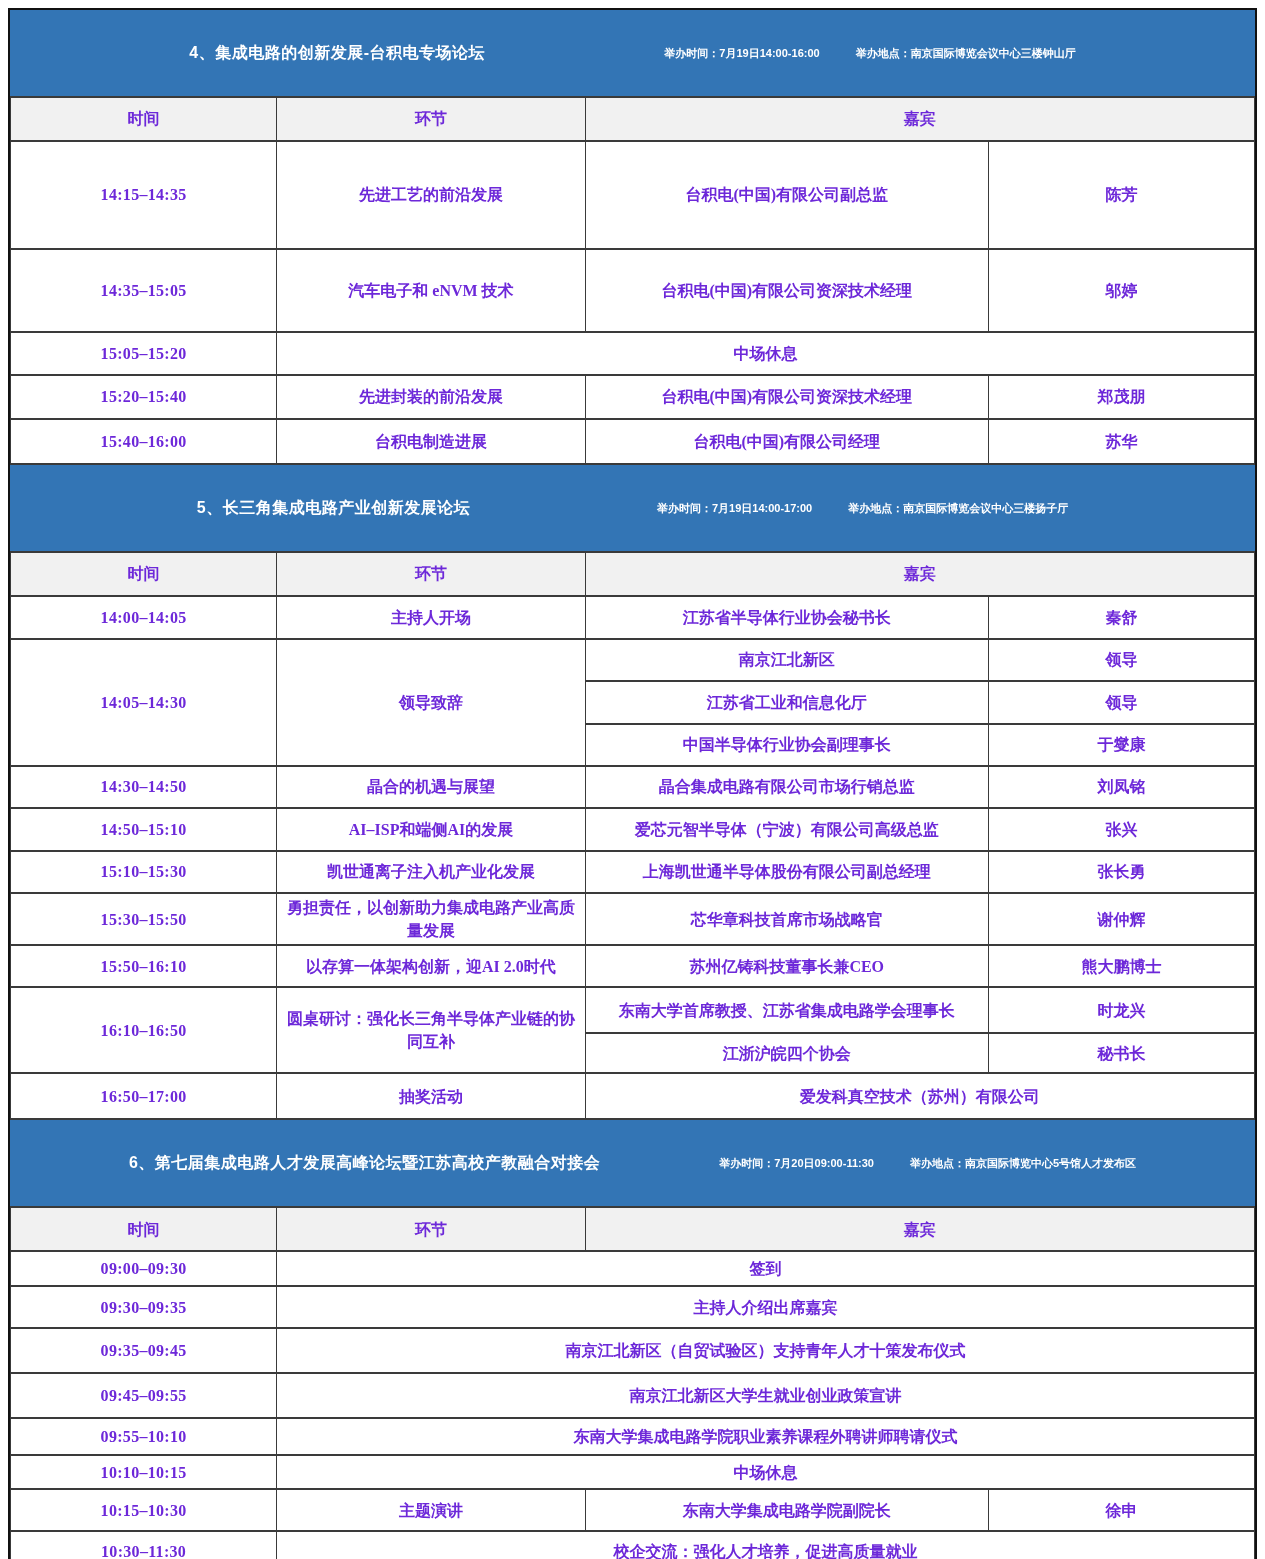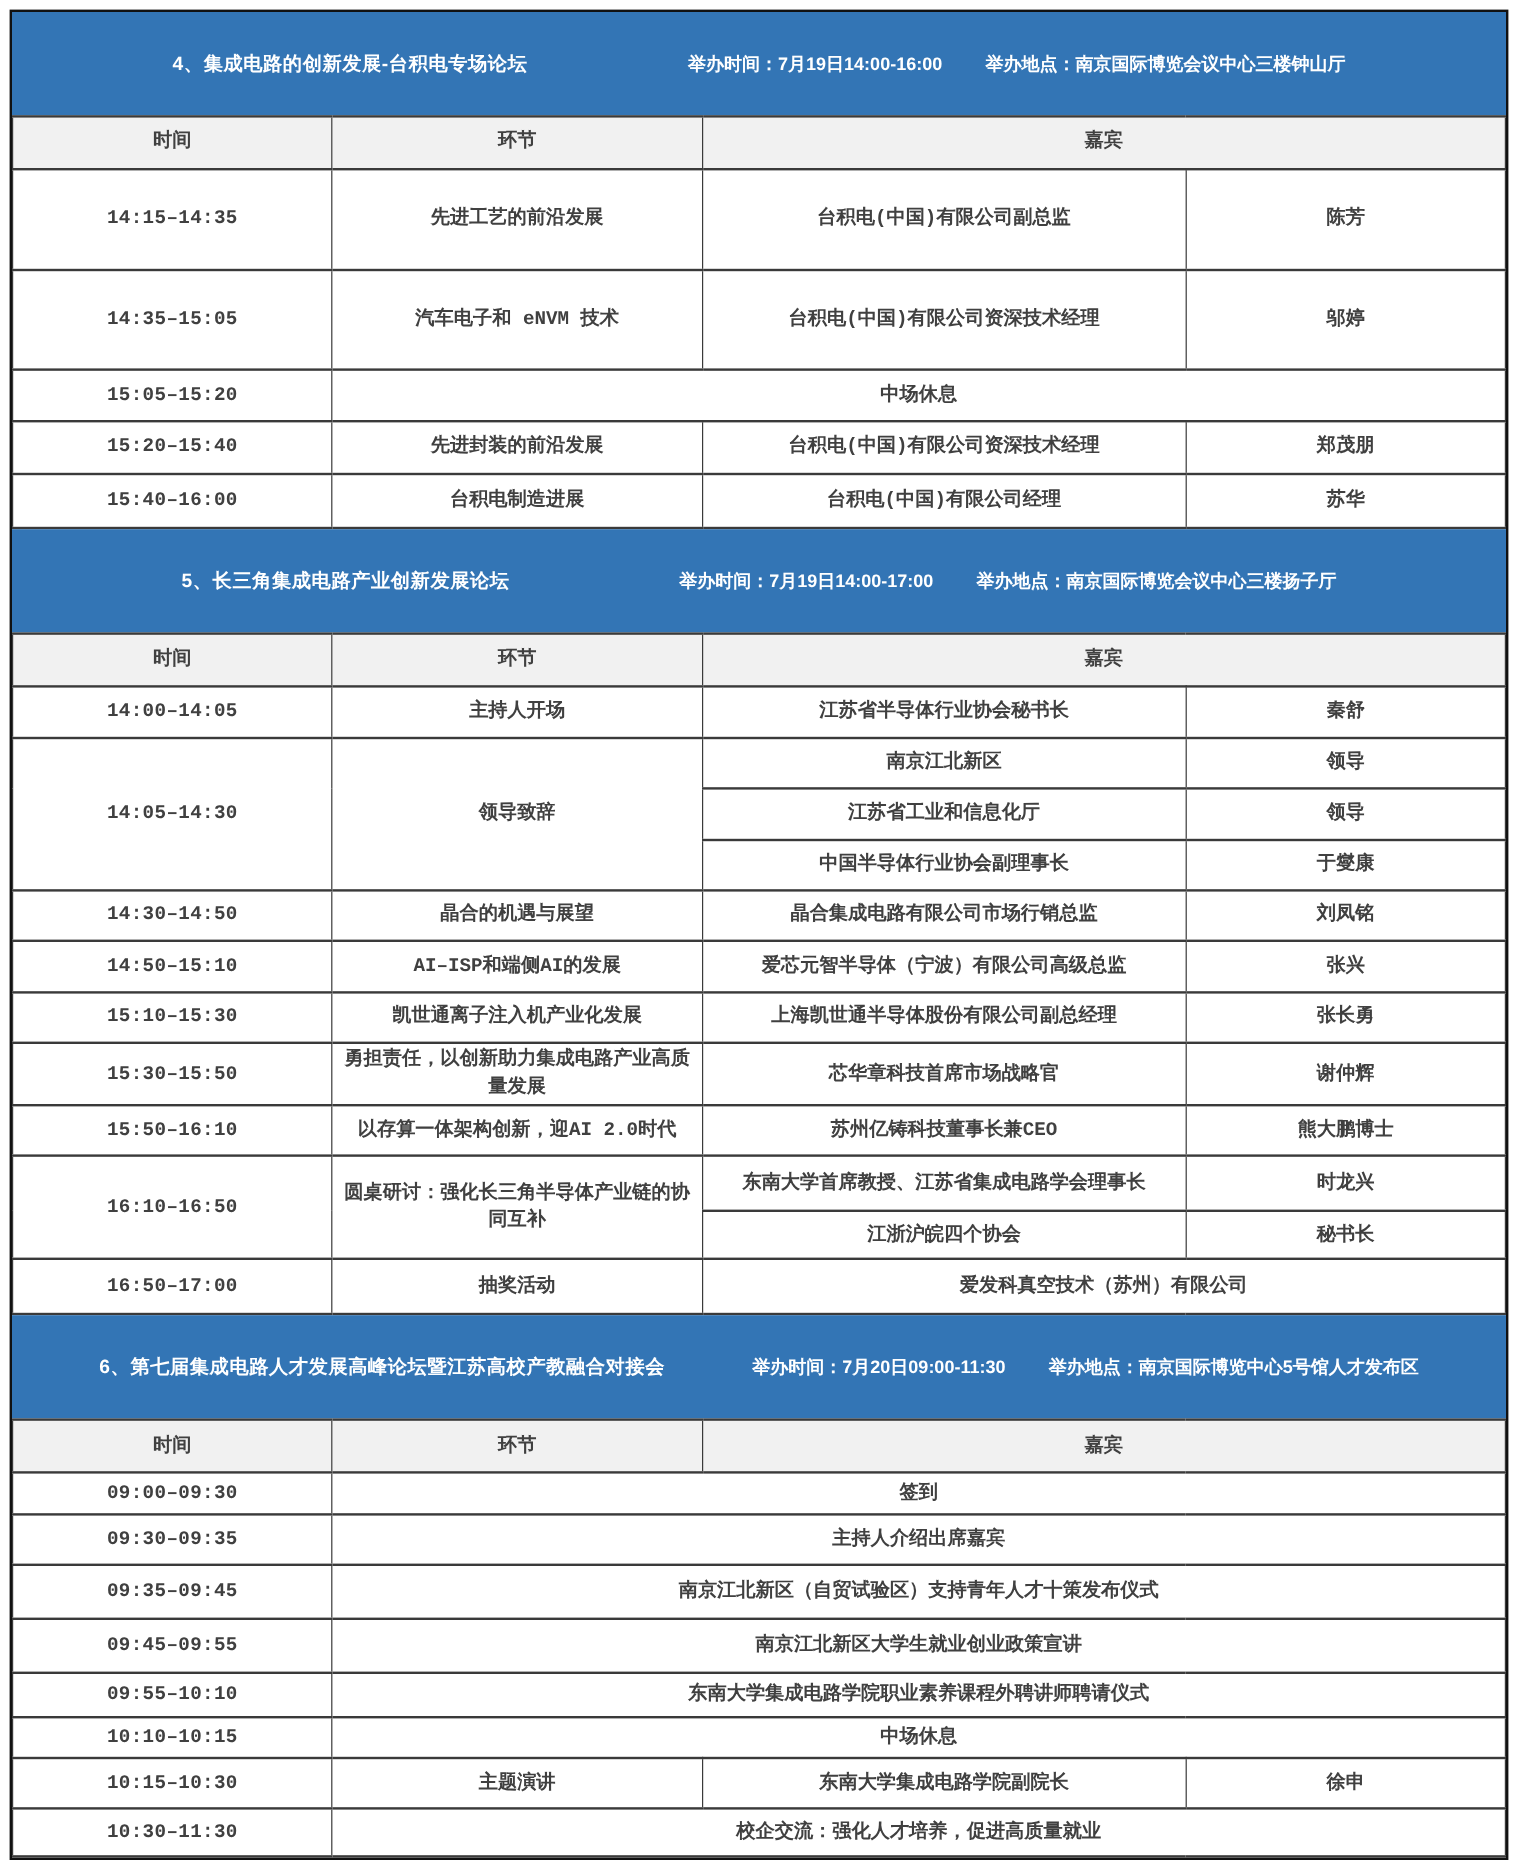--- a/index.html
+++ b/index.html
@@ -5,25 +5,25 @@
   html,body { margin:0; padding:0; background:#ffffff; }
   body { width:1265px; font-family:"Liberation Serif","DejaVu Serif",serif; }
   .doc { margin:8px; border:2px solid #111; }
   .banner {
     height:86px;
     display:flex; flex-direction:row; justify-content:space-evenly; align-items:center;
     background:var(--banner-bg,#3375B5); color:var(--banner-text,#ffffff);
     font-family:"Liberation Sans","DejaVu Sans",sans-serif; font-weight:bold;
   }
   .banner-title { font-size:16px; letter-spacing:0.5px; }
-  .banner-meta { font-size:15px; display:flex; gap:36px;justify-content:center; }
+  .banner-meta { font-size:11px; display:flex; gap:36px;justify-content:center; }
   table.schedule {
     width:100%; border-collapse:collapse; table-layout:fixed;
-    font-family:Liberation Mono, monospace; font-weight:bold;
-    font-size:16px; color:#404040;
+    font-family:Liberation Serif, serif; font-weight:bold;
+    font-size:16px; color:#6d28d9;
   }
   table.schedule th, table.schedule td {
     border:1px solid #3a3a3a;
     border-top-width:2px; border-bottom-width:2px;
     text-align:center; vertical-align:middle;
     padding:2px 8px; line-height:1.45;
     overflow:hidden;
   }
   table.schedule thead tr { background:var(--head-bg,#F1F1F1); height:44px; }
   table.schedule thead th { font-size:16px; }
@@ -50,21 +50,21 @@
           <col style="width:21.4%">
         </colgroup>
       <thead>
         <tr>
           <th>时间</th>
           <th>环节</th>
           <th colspan="2">嘉宾</th>
         </tr>
       </thead>
       <tbody>
-          <tr style="height: 84px;">
+          <tr style="height: 108px;">
             <td class="time-col">14:15–14:35</td>
             <td>先进工艺的前沿发展</td>
             <td>台积电(中国)有限公司副总监</td>
             <td>陈芳</td>
           </tr>
           <tr style="height: 83px;">
             <td class="time-col">14:35–15:05</td>
             <td>汽车电子和 eNVM 技术</td>
             <td>台积电(中国)有限公司资深技术经理</td>
             <td>邬婷</td>

